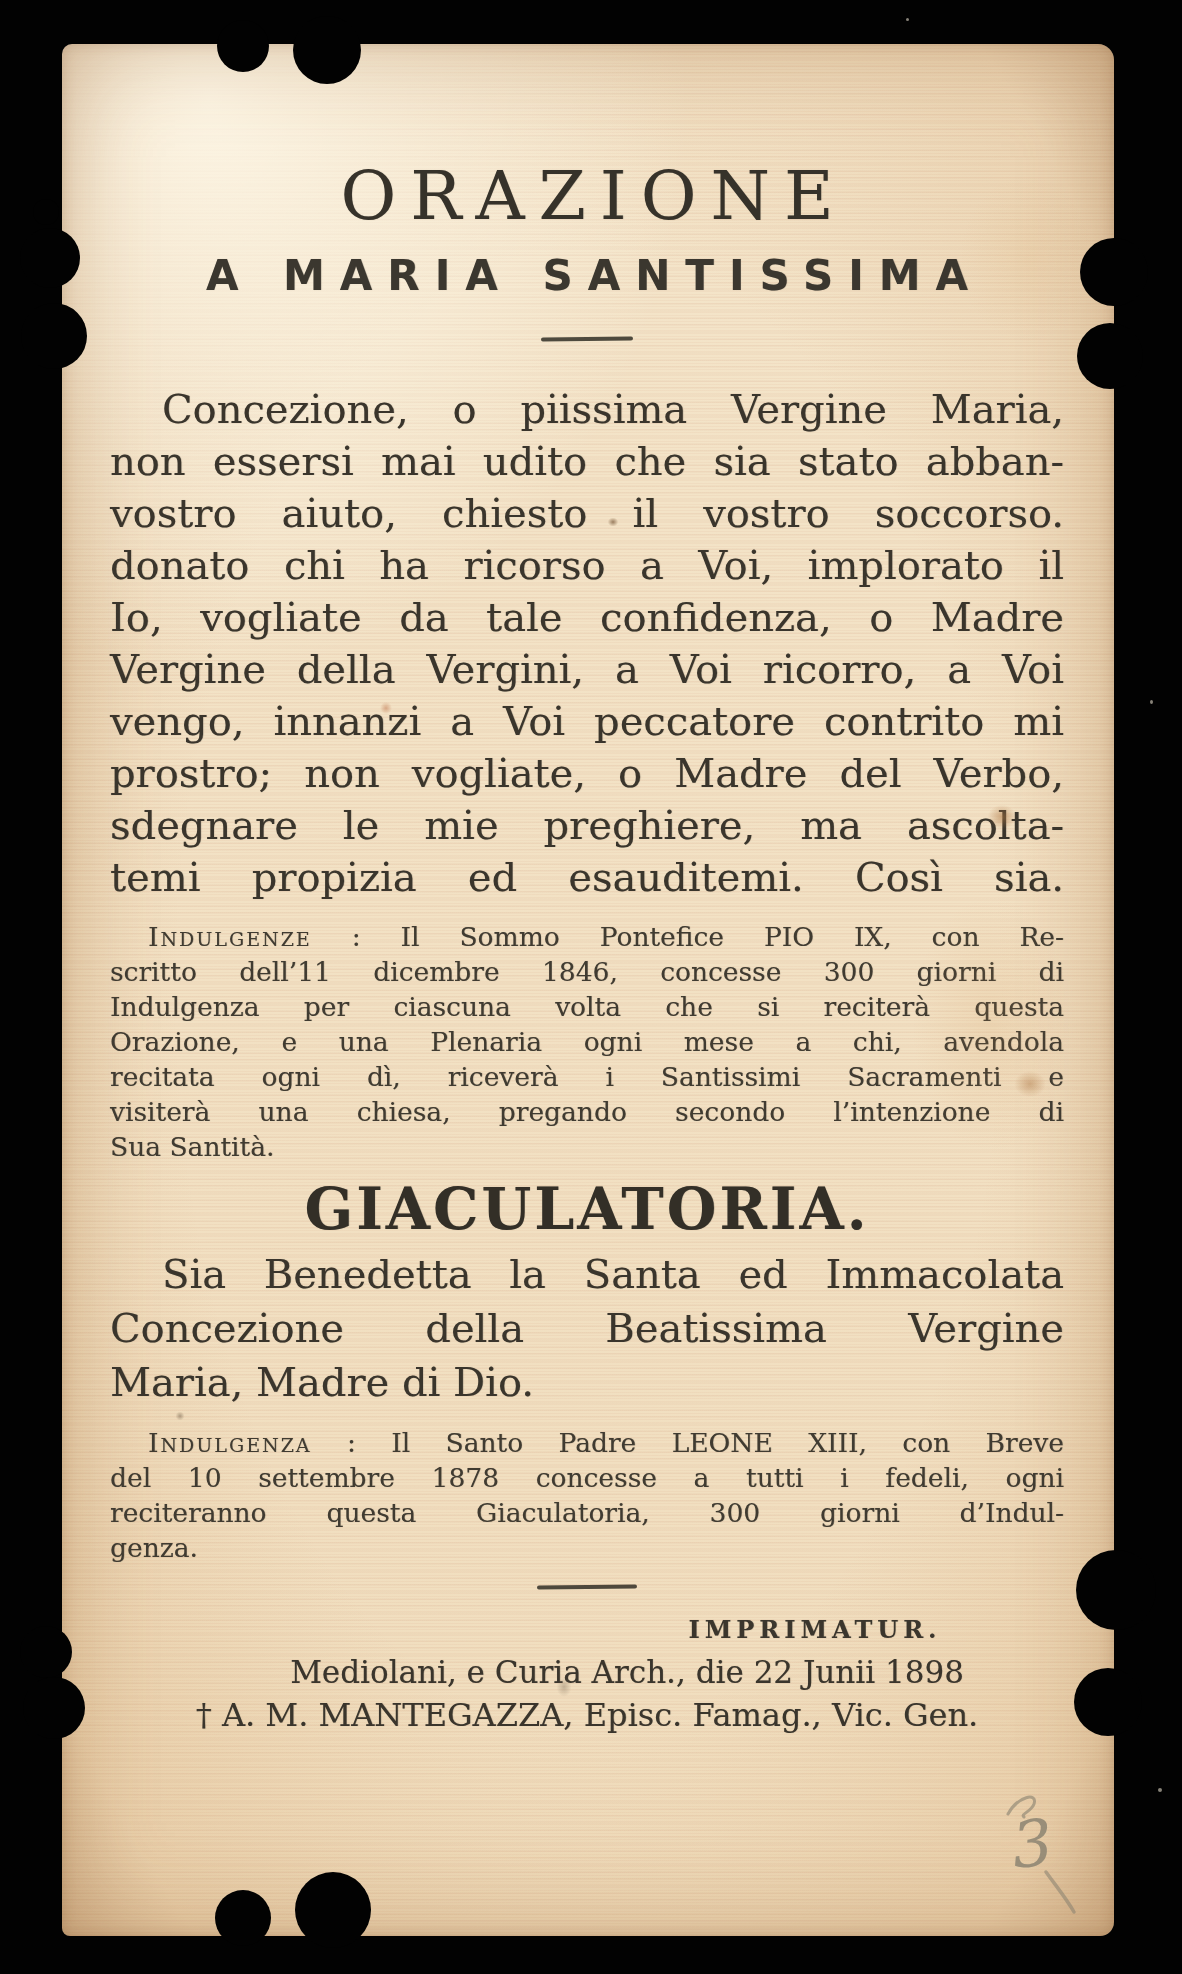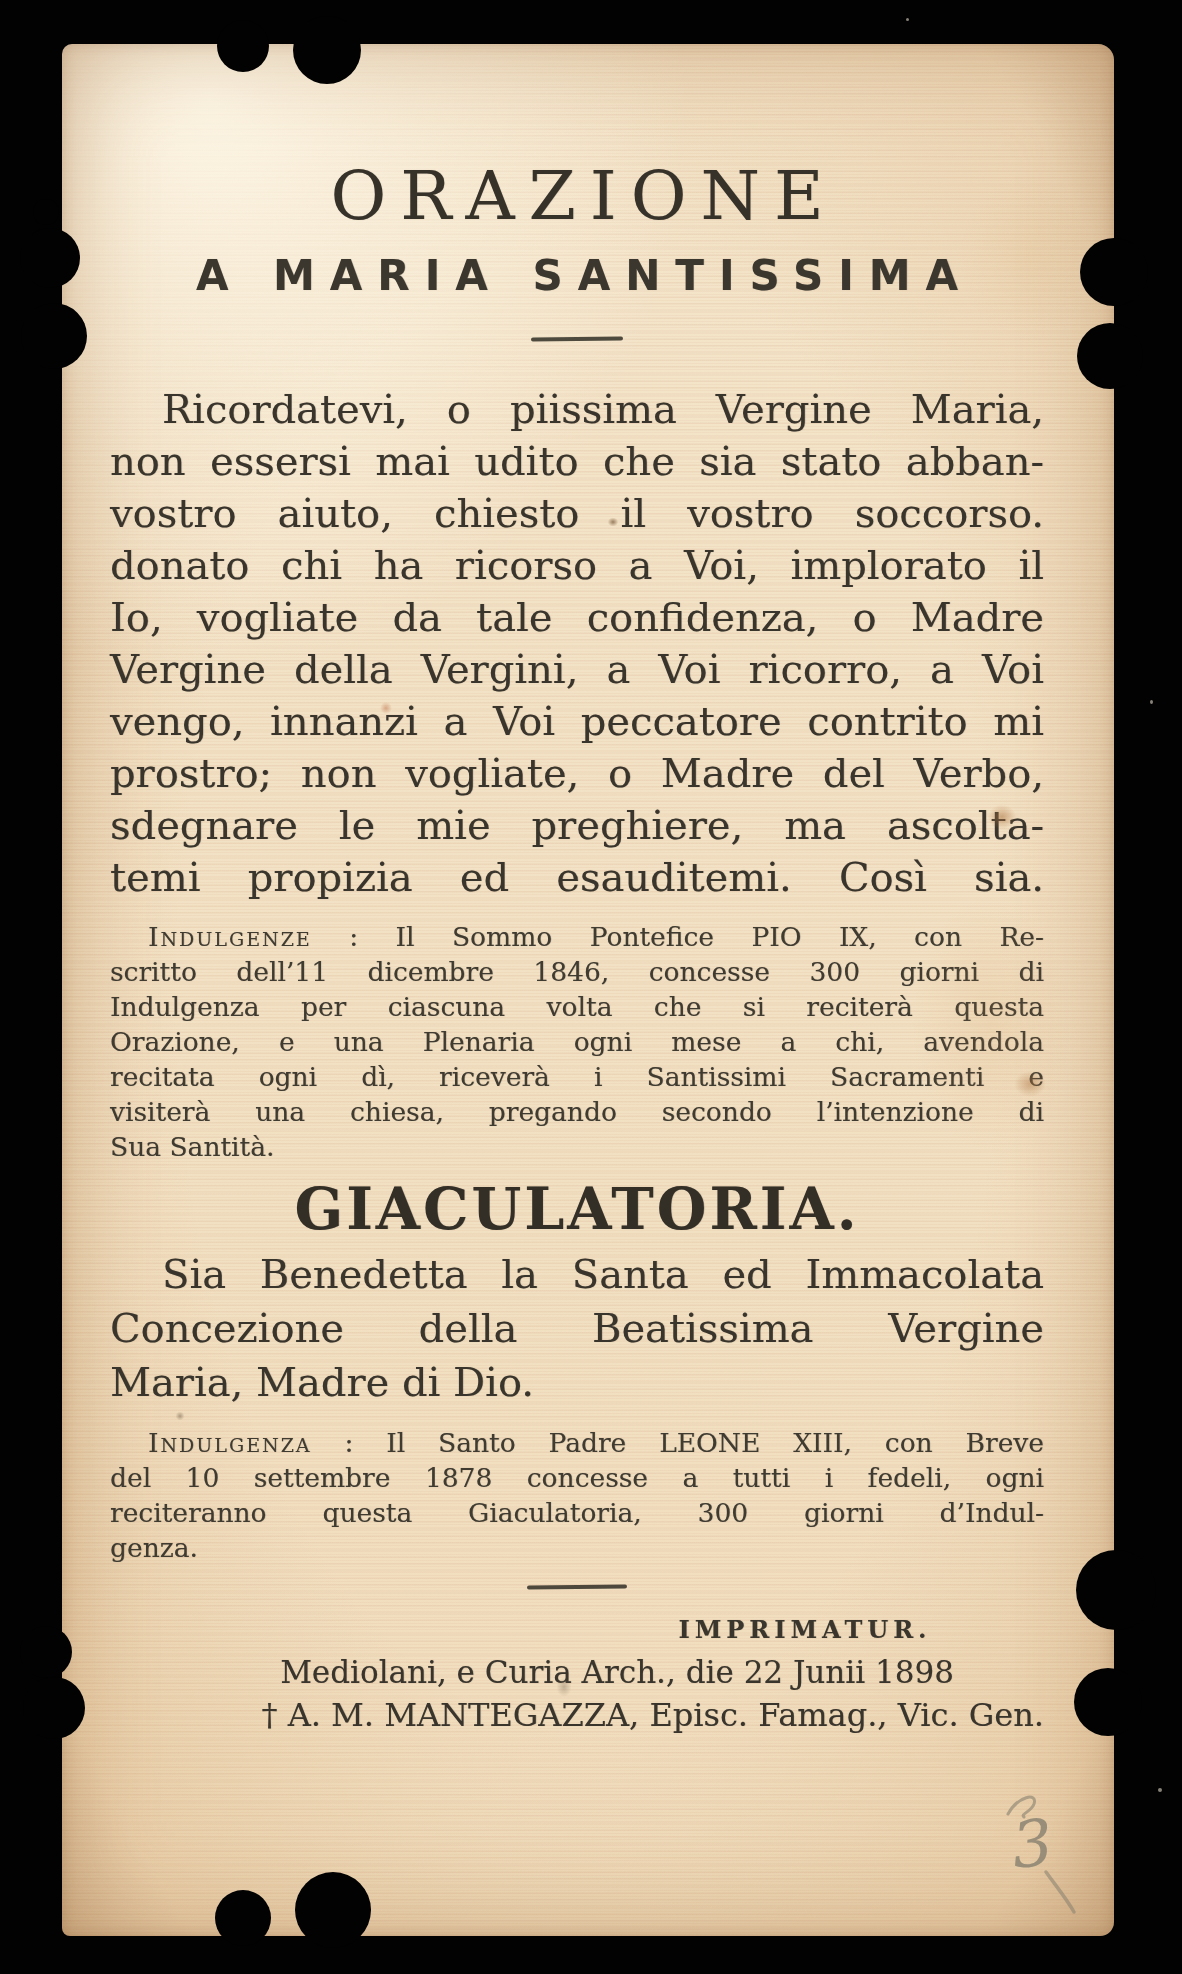--- a/index.html
+++ b/index.html
@@ -17,21 +17,21 @@
       radial-gradient(120% 80% at 14% 3%, rgba(255,250,236,.85), rgba(255,250,236,0) 38%),
       radial-gradient(ellipse at 50% 50%, rgba(0,0,0,0) 55%, rgba(190,130,65,.16) 88%, rgba(150,95,45,.30) 100%),
       repeating-linear-gradient(0deg, rgba(198,122,92,.065) 0 1px, rgba(0,0,0,0) 1px 3px),
       repeating-linear-gradient(0deg, rgba(180,112,82,.05) 0 2px, rgba(0,0,0,0) 2px 7px),
       linear-gradient(#f4e5ca, #f0ddbd);
     box-shadow: inset 0 0 95px rgba(150,95,45,.32), inset 0 0 14px rgba(110,70,35,.22);
   }
   .notch { position:absolute; background:#020202; border-radius:50%; z-index:5; }
   .stain { position:absolute; border-radius:50%; z-index:3; pointer-events:none; }
 
-  .content { position:absolute; inset:0; padding:0 70px 0 48px; z-index:2; color:#3a352c;
+  .content { position:absolute; inset:0; padding:0 50px 0 48px; z-index:2; color:#3a352c;
              text-shadow:0.4px 0.4px 0.7px rgba(58,53,44,.40); }
 
   .t1 { margin:118px 0 0; text-align:center; font-size:68px; line-height:1;
         font-weight:400; letter-spacing:14px; text-indent:14px; color:#36322a; }
   .t2 { margin:25px 0 0; text-align:center; font-family:"DejaVu Sans","Liberation Sans",sans-serif;
         font-size:42px; line-height:1; letter-spacing:15px; text-indent:15px; color:#3b372f; }
   .rule { height:4px; width:92px; background:#3c382f; margin:40px auto 0;
           border-radius:2px; opacity:.9; transform:skewY(-.6deg); }
   .rule.r2 { margin:20px auto 0; width:100px; }
 
@@ -44,21 +44,21 @@
   .small  { margin:16px 0 0; font-size:26.5px; line-height:35px; color:#403b31; }
   .sc     { font-variant:small-caps; letter-spacing:2px; }
 
   .gia-head { margin:16px 0 0; text-align:center; font-weight:700; font-size:57px;
               line-height:1; letter-spacing:3px; color:#332f27; }
   .gia { margin:10px 0 0; font-size:40px; line-height:54px; }
 
   .imp-head { margin:26px 0 0; text-align:center; font-weight:700; font-size:24px;
               letter-spacing:5px; transform:translateX(228px); color:#3b362d; }
   .imp1 { margin:10px 0 0; text-align:center; font-size:31px; transform:translateX(40px); }
-  .imp2 { margin:6px 0 0; text-align:right; font-size:32px; }
+  .imp2 { margin:6px 0 0; text-align:center; font-size:32px; }
 
   .pencil { position:absolute; left:932px; top:1742px; width:110px; height:130px; z-index:4;
             color:#87806f; opacity:.8; }
   .pencil-num { position:absolute; left:18px; top:26px; font-size:64px; font-style:italic;
                 line-height:1; transform:rotate(-6deg); }
   .pencil svg { position:absolute; left:0; top:0; }
 </style>
 </head>
 <body>
 
@@ -93,21 +93,21 @@
     <div class="stain" style="left:830px;top:820px;width:200px;height:320px;background:radial-gradient(closest-side,rgba(205,150,85,.14),rgba(205,150,85,0) 80%)"></div>
     <div class="stain" style="left:880px;top:110px;width:170px;height:210px;background:radial-gradient(closest-side,rgba(210,160,95,.10),rgba(210,160,95,0) 80%)"></div>
 
     <div class="content">
 
       <h1 class="t1">ORAZIONE</h1>
       <h2 class="t2">A MARIA SANTISSIMA</h2>
       <div class="rule"></div>
 
       <div class="prayer">
-        <div class="pline ind">Ricordatevi, o piissima Vergine Maria,</div>
+        <div class="pline ind">Concezione, o piissima Vergine Maria,</div>
         <div class="pline">non essersi mai udito che sia stato abban-</div>
         <div class="pline">vostro aiuto, chiesto il vostro soccorso.</div>
         <div class="pline">donato chi ha ricorso a Voi, implorato il</div>
         <div class="pline">Io, vogliate da tale confidenza, o Madre</div>
         <div class="pline">Vergine della Vergini, a Voi ricorro, a Voi</div>
         <div class="pline">vengo, innanzi a Voi peccatore contrito mi</div>
         <div class="pline">prostro; non vogliate, o Madre del Verbo,</div>
         <div class="pline">sdegnare le mie preghiere, ma ascolta-</div>
         <div class="pline">temi propizia ed esauditemi. Così sia.</div>
       </div>

